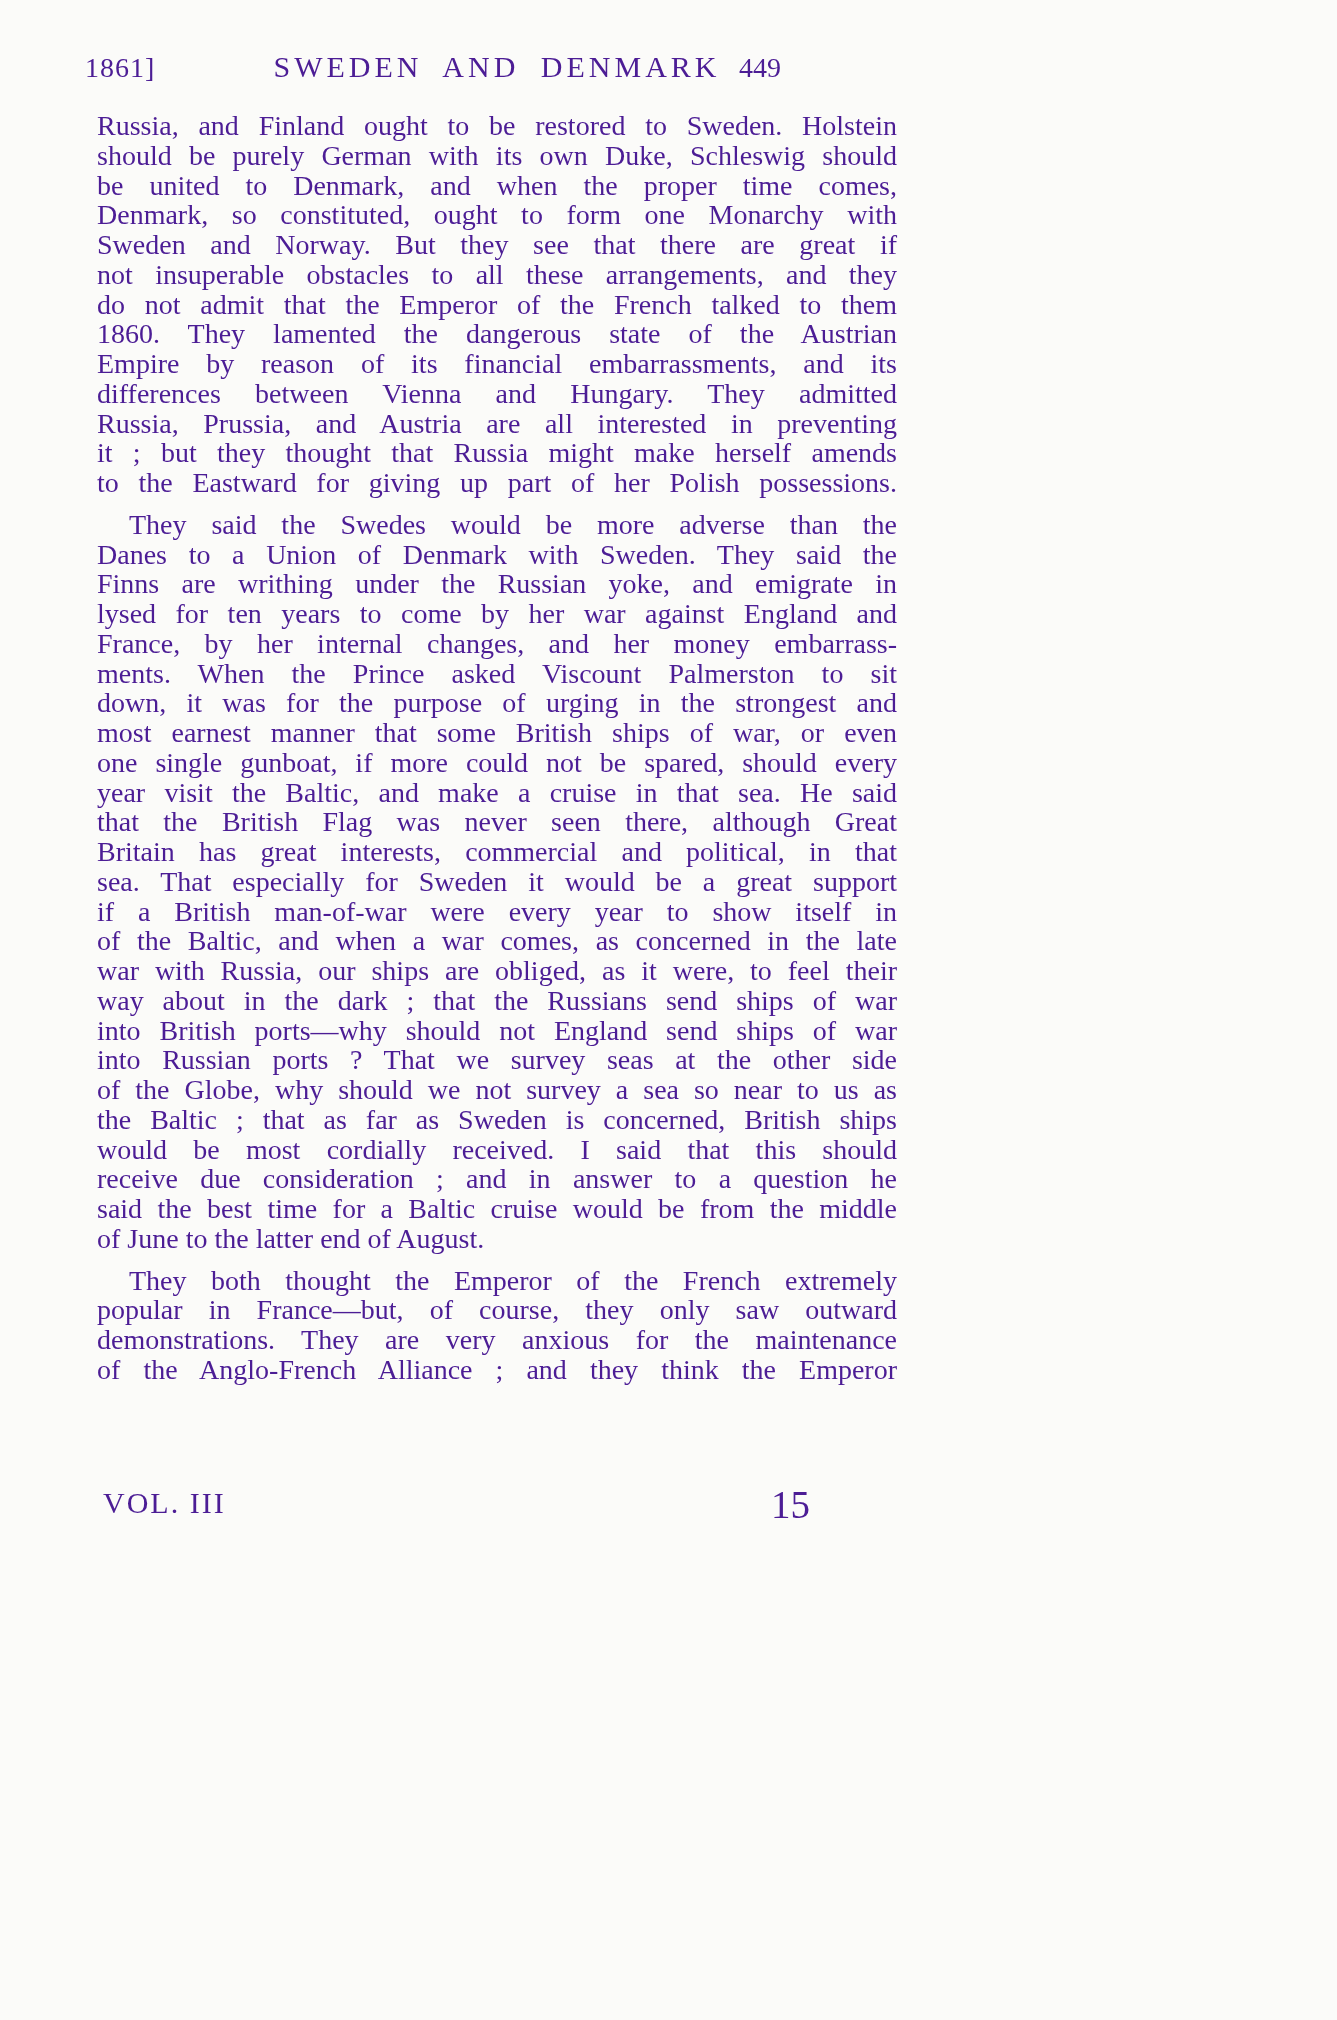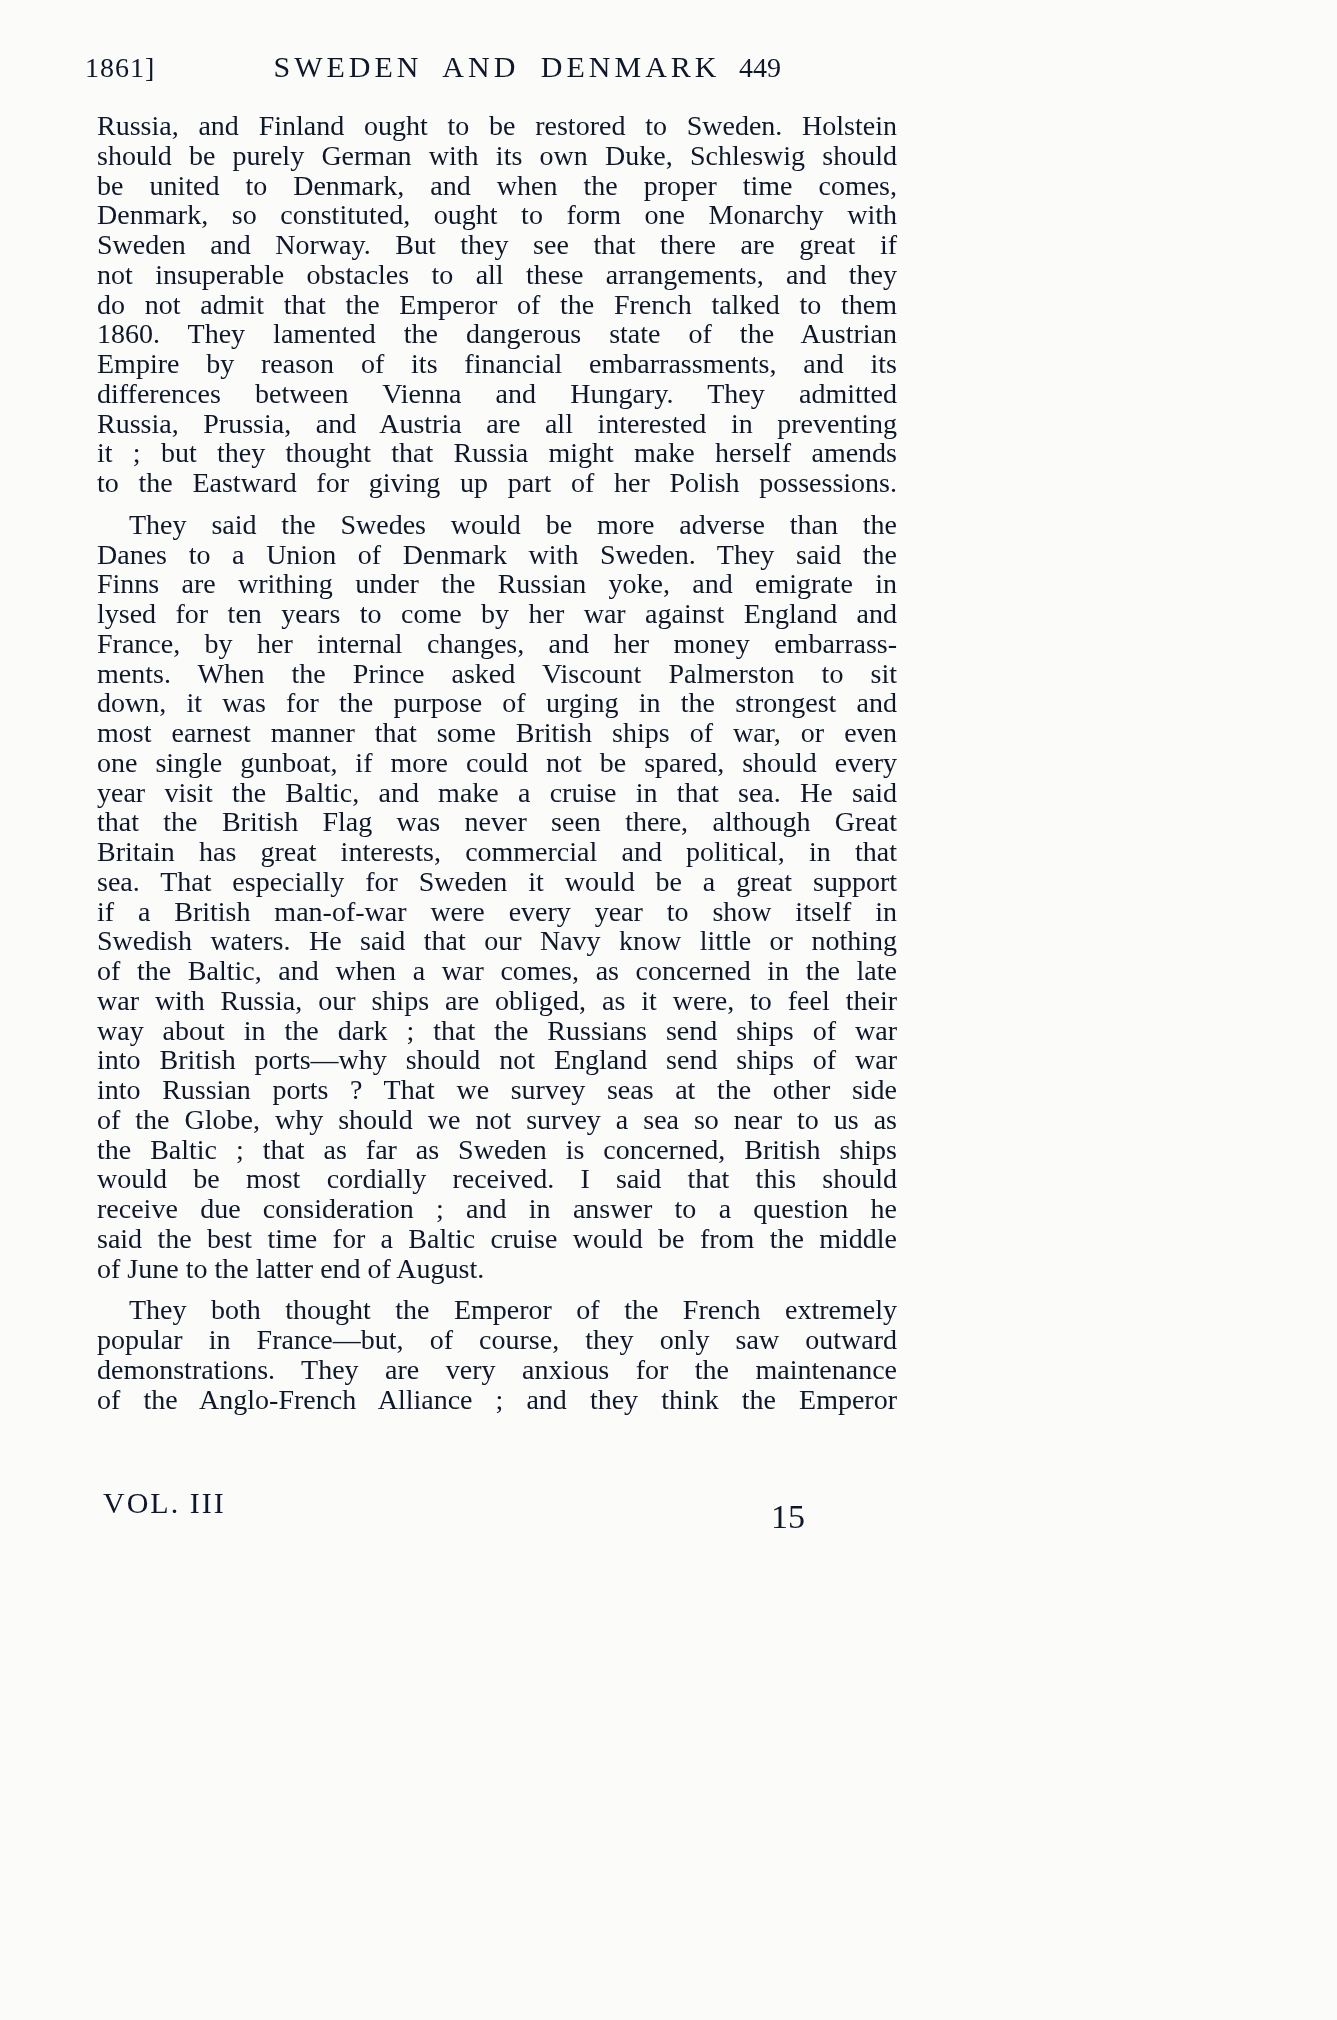--- a/index.html
+++ b/index.html
@@ -6,21 +6,21 @@
     margin: 0;
     padding: 0;
     background: #ffffff;
   }
   .page {
     position: relative;
     width: 1337px;
     height: 2020px;
     background: #fbfbf9;
     font-family: "Liberation Serif", "DejaVu Serif", serif;
-    color: #0f172a;
+    color: #4c1d95;
     overflow: hidden;
   }
   .header {
     position: absolute;
     top: 50px;
     left: 85px;
     width: 824px;
     display: flex;
     align-items: baseline;
   }
@@ -72,22 +72,22 @@
   .footer-vol {
     position: absolute;
     left: 18px;
     top: 4px;
     font-size: 30px;
     letter-spacing: 2px;
   }
   .footer-num {
     position: absolute;
     left: 686px;
-    top: 16px;
-    font-size: 34px;
+    top: 0;
+    font-size: 39px;
   }
 </style>
 </head>
 <body>
 
 <div class="page">
 
   <div class="header">
     <span class="header-date">1861]</span>
     <span class="header-title">SWEDEN AND DENMARK</span>
@@ -118,21 +118,20 @@
         <div class="line">France, by her internal changes, and her money embarrass-</div>
         <div class="line">ments. When the Prince asked Viscount Palmerston to sit</div>
         <div class="line">down, it was for the purpose of urging in the strongest and</div>
         <div class="line">most earnest manner that some British ships of war, or even</div>
         <div class="line">one single gunboat, if more could not be spared, should every</div>
         <div class="line">year visit the Baltic, and make a cruise in that sea. He said</div>
         <div class="line">that the British Flag was never seen there, although Great</div>
         <div class="line">Britain has great interests, commercial and political, in that</div>
         <div class="line">sea. That especially for Sweden it would be a great support</div>
         <div class="line">if a British man-of-war were every year to show itself in</div>
-        <div class="line">Swedish waters. He said that our Navy know little or nothing</div>
         <div class="line">of the Baltic, and when a war comes, as concerned in the late</div>
         <div class="line">war with Russia, our ships are obliged, as it were, to feel their</div>
         <div class="line">way about in the dark ; that the Russians send ships of war</div>
         <div class="line">into British ports—why should not England send ships of war</div>
         <div class="line">into Russian ports ? That we survey seas at the other side</div>
         <div class="line">of the Globe, why should we not survey a sea so near to us as</div>
         <div class="line">the Baltic ; that as far as Sweden is concerned, British ships</div>
         <div class="line">would be most cordially received. I said that this should</div>
         <div class="line">receive due consideration ; and in answer to a question he</div>
         <div class="line">said the best time for a Baltic cruise would be from the middle</div>

